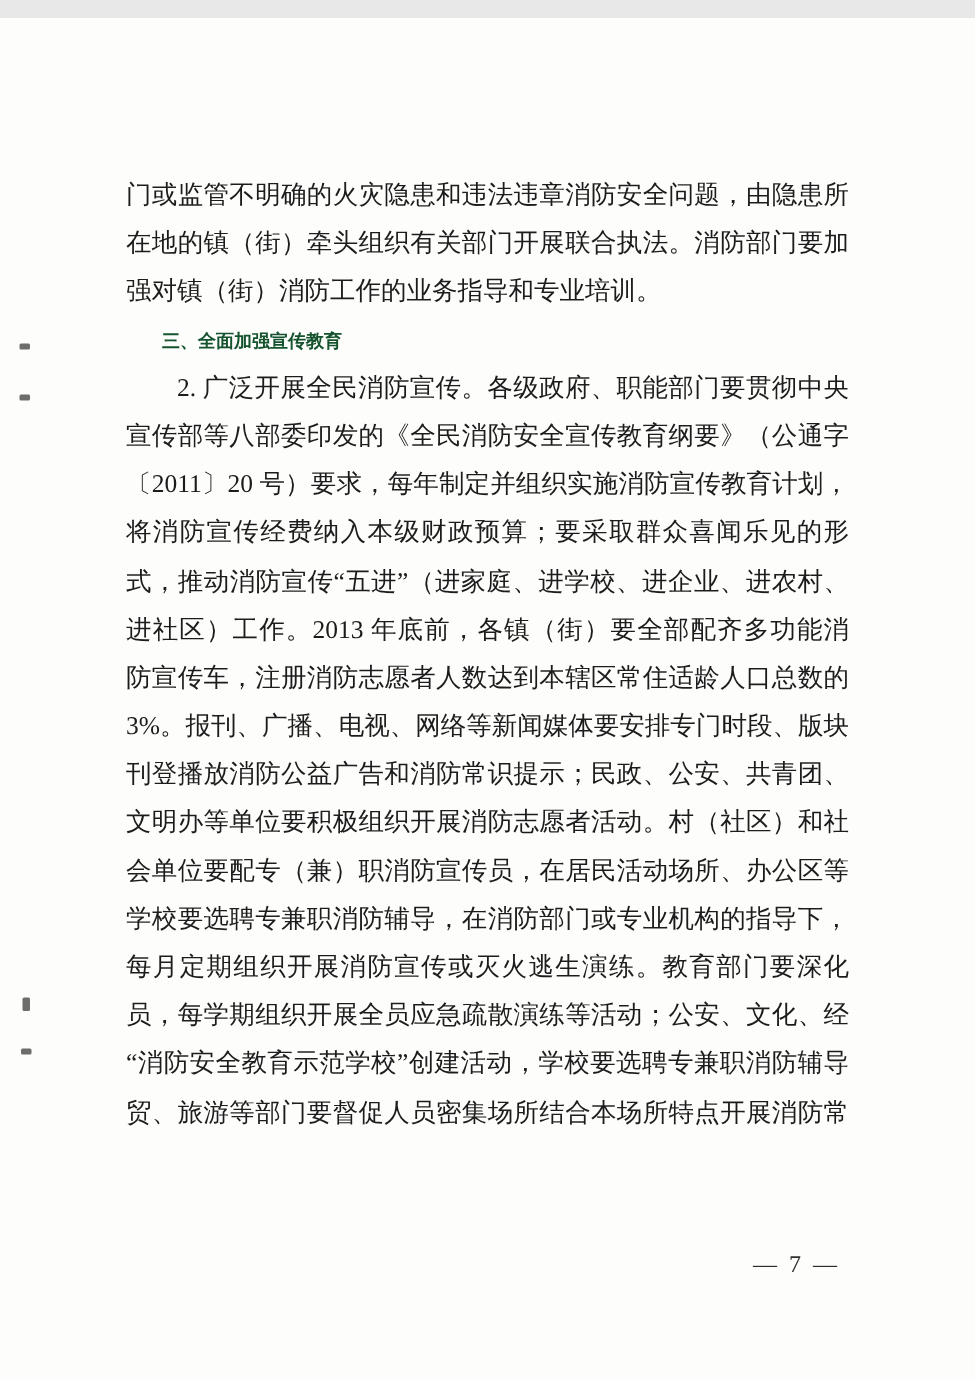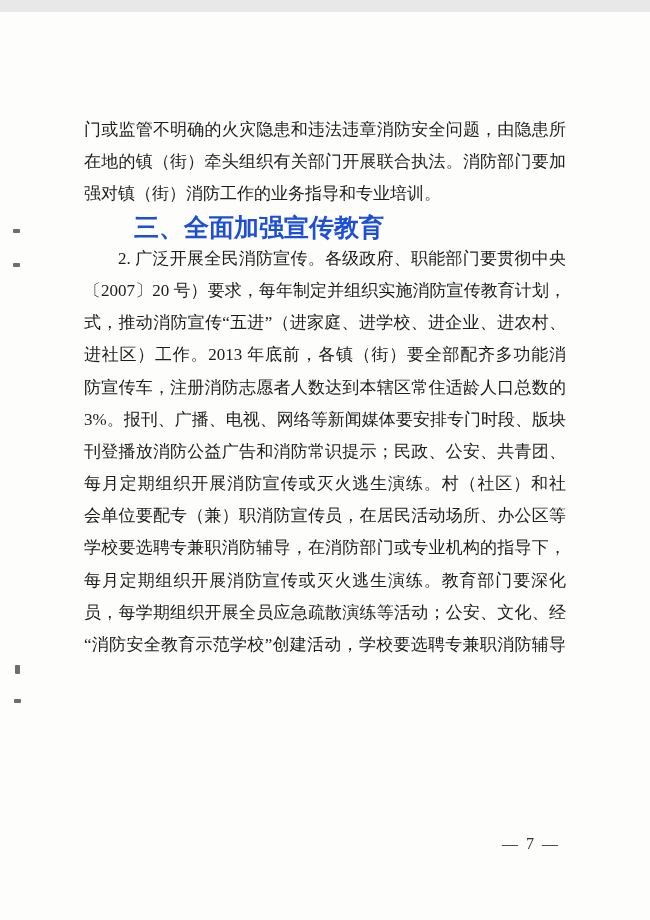--- a/index.html
+++ b/index.html
@@ -41,22 +41,22 @@
   
   .para.continues .line:last-child {
     text-align-last: justify;
   }
   .para.indent .line:first-child {
     text-indent: 2em;
   }
   .para.heading .line {
     font-family: "Liberation Sans", "DejaVu Sans", sans-serif;
     font-weight: bold;
-    font-size: 25px;
-    color: #1d4ed8;
+    font-size: 12px;
+    color: #14532d;
     text-align: left;
     text-align-last: left;
   }
   .page-number {
     position: absolute;
     top: 823px;
     right: 90px;
     font-family: "Liberation Serif", "DejaVu Serif", serif;
     font-size: 16px;
     letter-spacing: 2px;
@@ -81,32 +81,35 @@
       <div class="para body">
         <div class="line">门或监管不明确的火灾隐患和违法违章消防安全问题，由隐患所</div>
         <div class="line">在地的镇（街）牵头组织有关部门开展联合执法。消防部门要加</div>
         <div class="line">强对镇（街）消防工作的业务指导和专业培训。</div>
       </div>
       <div class="para heading indent">
         <div class="line">三、全面加强宣传教育</div>
       </div>
       <div class="para body indent continues">
         <div class="line">2. 广泛开展全民消防宣传。各级政府、职能部门要贯彻中央</div>
-        <div class="line">〔2007〕20 号）要求，每年制定并组织实施消防宣传教育计划，</div>
+        <div class="line">宣传部等八部委印发的《全民消防安全宣传教育纲要》（公通字</div>
+        <div class="line">〔2011〕20 号）要求，每年制定并组织实施消防宣传教育计划，</div>
+        <div class="line">将消防宣传经费纳入本级财政预算；要采取群众喜闻乐见的形</div>
         <div class="line">式，推动消防宣传“五进”（进家庭、进学校、进企业、进农村、</div>
         <div class="line">进社区）工作。2013 年底前，各镇（街）要全部配齐多功能消</div>
         <div class="line">防宣传车，注册消防志愿者人数达到本辖区常住适龄人口总数的</div>
         <div class="line">3%。报刊、广播、电视、网络等新闻媒体要安排专门时段、版块</div>
         <div class="line">刊登播放消防公益广告和消防常识提示；民政、公安、共青团、</div>
-        <div class="line">每月定期组织开展消防宣传或灭火逃生演练。村（社区）和社</div>
+        <div class="line">文明办等单位要积极组织开展消防志愿者活动。村（社区）和社</div>
         <div class="line">会单位要配专（兼）职消防宣传员，在居民活动场所、办公区等</div>
         <div class="line">学校要选聘专兼职消防辅导，在消防部门或专业机构的指导下，</div>
         <div class="line">每月定期组织开展消防宣传或灭火逃生演练。教育部门要深化</div>
         <div class="line">员，每学期组织开展全员应急疏散演练等活动；公安、文化、经</div>
         <div class="line">“消防安全教育示范学校”创建活动，学校要选聘专兼职消防辅导</div>
+        <div class="line">贸、旅游等部门要督促人员密集场所结合本场所特点开展消防常</div>
       </div>
     </div>
 
   <span class="speck speck-1"></span>
   <span class="speck speck-2"></span>
   <span class="speck speck-3"></span>
   <span class="speck speck-4"></span>
 
   <div class="page-number">— 7 —</div>
 </div>

